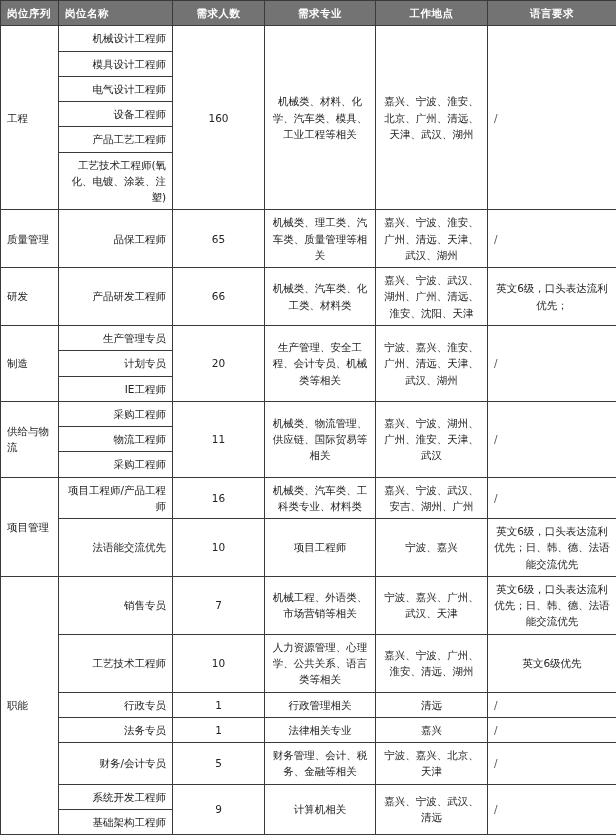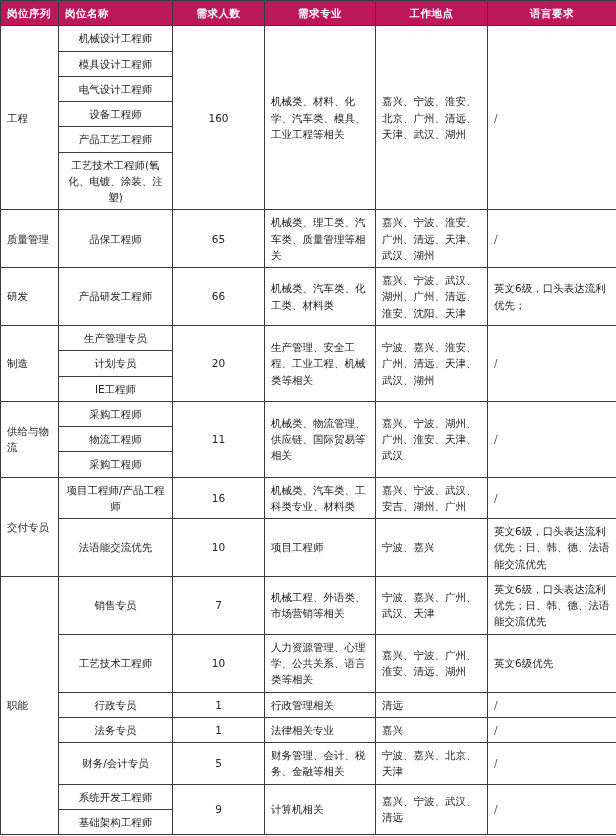--- a/index.html
+++ b/index.html
@@ -17,40 +17,40 @@
   #recruitment-table td,#recruitment-table th{
     border:1px solid #3a3a3a;
     padding:4px 6px;
     font-size:10.5px;
     line-height:1.55;
     vertical-align:middle;
     word-break:break-all;
     box-sizing:border-box;
   }
   thead th{
-    background:#be185d;
+    background:#737373;
     color:#fff;
     font-weight:bold;
     font-size:11px;
     height:14px;
     border:1px solid #000;
     text-align:center;
     letter-spacing:0.5px;
   }
   thead th.th-left{text-align:left;padding-left:8px;}
   .c-series{width:58px;text-align:center;}
   .c-title{width:114px;text-align:left;padding-left:8px;}
   .c-count{width:92px;text-align:center;}
   .c-major{width:111px;text-align:left;}
   .c-loc{width:112px;text-align:left;}
   .c-lang{width:129px;text-align:left;}
   td.series-cell{text-align:left;font-size:11px;}
-  td.title-cell{text-align:center;padding-left:8px;}
+  td.title-cell{text-align:right;padding-left:8px;}
   td.count-cell{text-align:center;font-size:11px;}
-  td.major-cell,td.loc-cell,td.lang-cell{text-align:left;}
+  td.major-cell,td.loc-cell,td.lang-cell{text-align:center;}
   td.slash{text-align:left;color:#555;padding-left:8px;}
 </style>
 </head>
 <body>
 
 <table id="recruitment-table">
   <colgroup>
     <col class="c-series">
       <col class="c-title">
       <col class="c-count">
@@ -105,21 +105,21 @@
         <td class="title-cell">产品研发工程师</td>
         <td class="count-cell">66</td>
         <td class="major-cell">机械类、汽车类、化工类、材料类</td>
         <td class="loc-cell">嘉兴、宁波、武汉、湖州、广州、清远、淮安、沈阳、天津</td>
         <td class="lang-cell">英文6级，口头表达流利优先；</td>
       </tr>
       <tr>
         <td class="series-cell" rowspan="3">制造</td>
         <td class="title-cell">生产管理专员</td>
         <td class="count-cell" rowspan="3">20</td>
-        <td class="major-cell" rowspan="3">生产管理、安全工程、工业工程、机械类等相关</td>
+        <td class="major-cell" rowspan="3">生产管理、安全工程、会计专员、机械类等相关</td>
         <td class="loc-cell" rowspan="3">宁波、嘉兴、淮安、广州、清远、天津、武汉、湖州</td>
         <td class="lang-cell slash" rowspan="3">/</td>
       </tr>
       <tr>
         <td class="title-cell">计划专员</td>
       </tr>
       <tr>
         <td class="title-cell">IE工程师</td>
       </tr>
       <tr>
@@ -130,21 +130,21 @@
         <td class="loc-cell" rowspan="3">嘉兴、宁波、湖州、广州、淮安、天津、武汉</td>
         <td class="lang-cell slash" rowspan="3">/</td>
       </tr>
       <tr>
         <td class="title-cell">物流工程师</td>
       </tr>
       <tr>
         <td class="title-cell">采购工程师</td>
       </tr>
       <tr>
-        <td class="series-cell" rowspan="2">交付专员</td>
+        <td class="series-cell" rowspan="2">项目管理</td>
         <td class="title-cell">项目工程师/产品工程师</td>
         <td class="count-cell">16</td>
         <td class="major-cell">机械类、汽车类、工科类专业、材料类</td>
         <td class="loc-cell">嘉兴、宁波、武汉、安吉、湖州、广州</td>
         <td class="lang-cell slash">/</td>
       </tr>
       <tr>
         <td class="title-cell">法语能交流优先</td>
         <td class="count-cell">10</td>
         <td class="major-cell">项目工程师</td>

